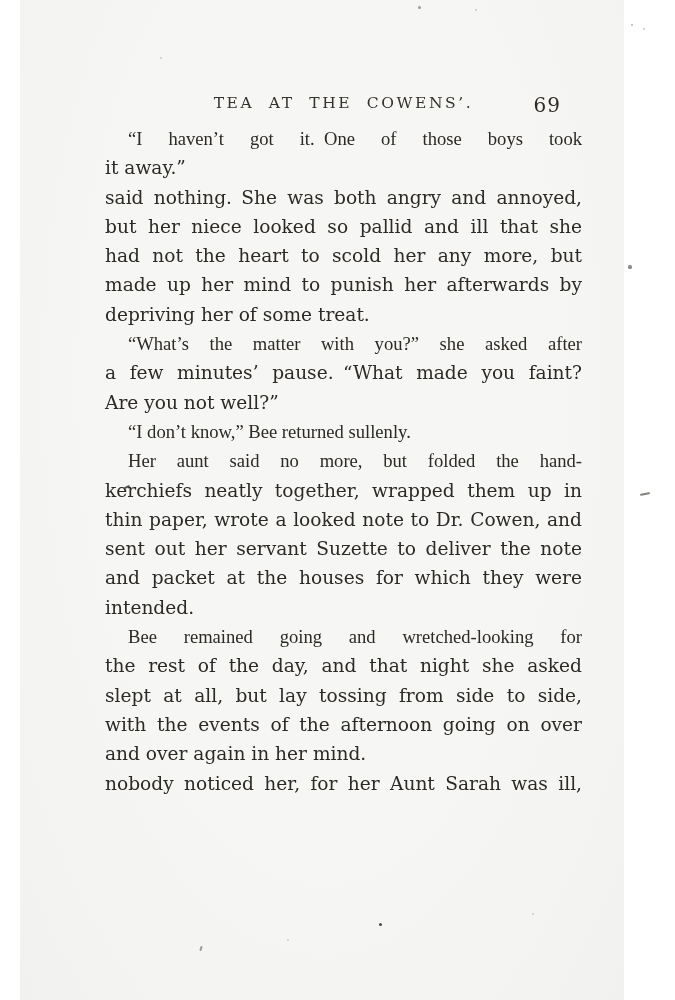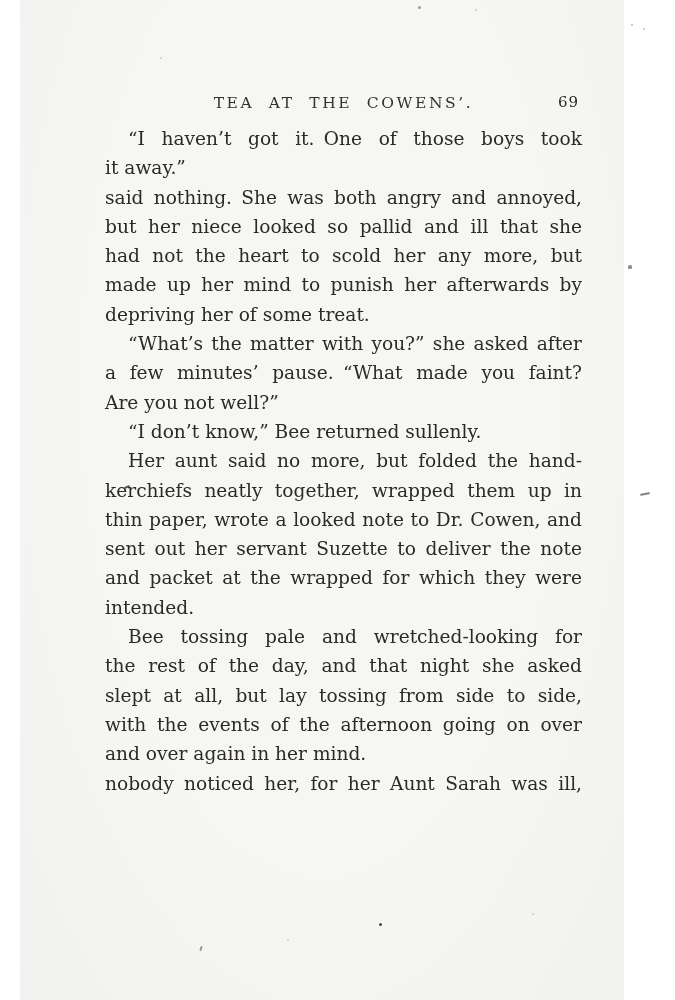--- a/index.html
+++ b/index.html
@@ -29,43 +29,43 @@
     width: 100%;
     text-align: center;
     font-size: 15.5px;
     letter-spacing: 2.6px;
     word-spacing: 7px;
     color: #35312c;
     white-space: nowrap;
   }
   .page-number {
     position: absolute;
-    right: 3px;
+    right: 21px;
     top: -1px;
-    font-size: 15px;
+    font-size: 20px;
     letter-spacing: 1px;
     color: #2f2b27;
   }
   .text-block {
     position: absolute;
     left: 85px;
     top: 124px;
     width: 477px;
     color: #2d2a26;
     font-size: 18.6px;
   }
   .para { margin: 0; padding: 0; }
   .line {
     height: 29.3px;
     line-height: 29.3px;
     text-align: justify;
     text-align-last: justify;
     white-space: normal;
   }
-  .line.first { text-indent: 23px; }
+  .line.first { text-indent: 23px; font-family: Liberation Serif, serif; }
   .line.unj { text-align-last: left; }
   .speck {
     position: absolute;
     border-radius: 50%;
   }
   .mark {
     position: absolute;
   }
   .s1  { left:398px; top:6px;   width:3px; height:3px; background:#9a9a98; }
   .s2  { left:611px; top:24px;  width:2px; height:2px; background:#b8b8b6; }
@@ -108,25 +108,25 @@
         <div class="line unj">Are you not well?”</div>
       </div>
       <div class="para">
         <div class="line first unj">“I don’t know,” Bee returned sullenly.</div>
       </div>
       <div class="para">
         <div class="line first">Her aunt said no more, but folded the hand-</div>
         <div class="line">kerchiefs neatly together, wrapped them up in</div>
         <div class="line">thin paper, wrote a looked note to Dr. Cowen, and</div>
         <div class="line">sent out her servant Suzette to deliver the note</div>
-        <div class="line">and packet at the wrapped for which they were</div>
+        <div class="line">and packet at the houses for which they were</div>
         <div class="line unj">intended.</div>
       </div>
       <div class="para">
-        <div class="line first">Bee tossing pale and wretched-looking for</div>
+        <div class="line first">Bee remained going and wretched-looking for</div>
         <div class="line">the rest of the day, and that night she asked</div>
         <div class="line">slept at all, but lay tossing from side to side,</div>
         <div class="line">with the events of the afternoon going on over</div>
         <div class="line unj">and over again in her mind.</div>
       </div>
       <div class="para">
         <div class="line">nobody noticed her, for her Aunt Sarah was ill,</div>
       </div>
     </div>
 

